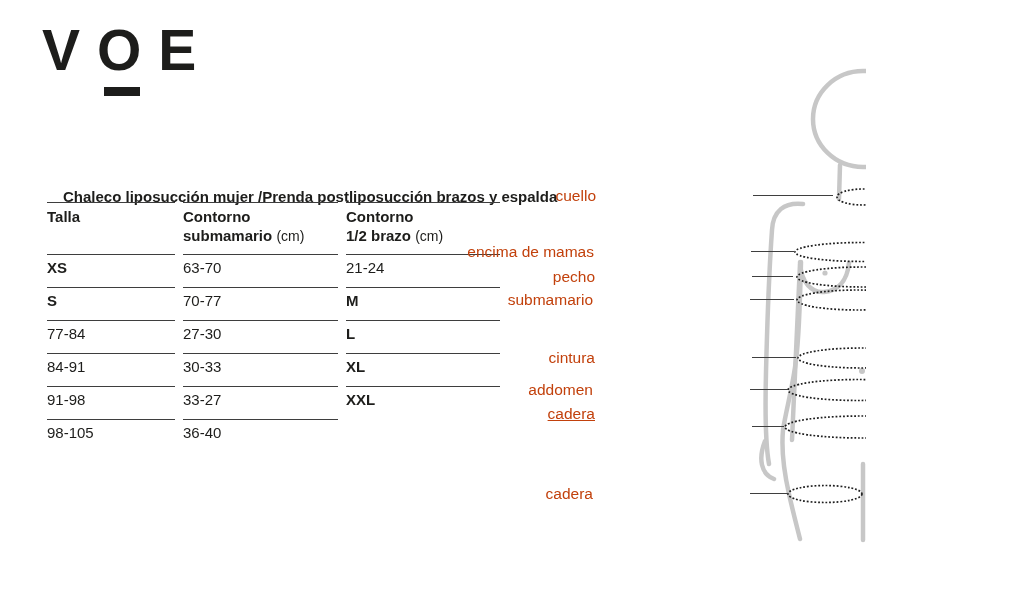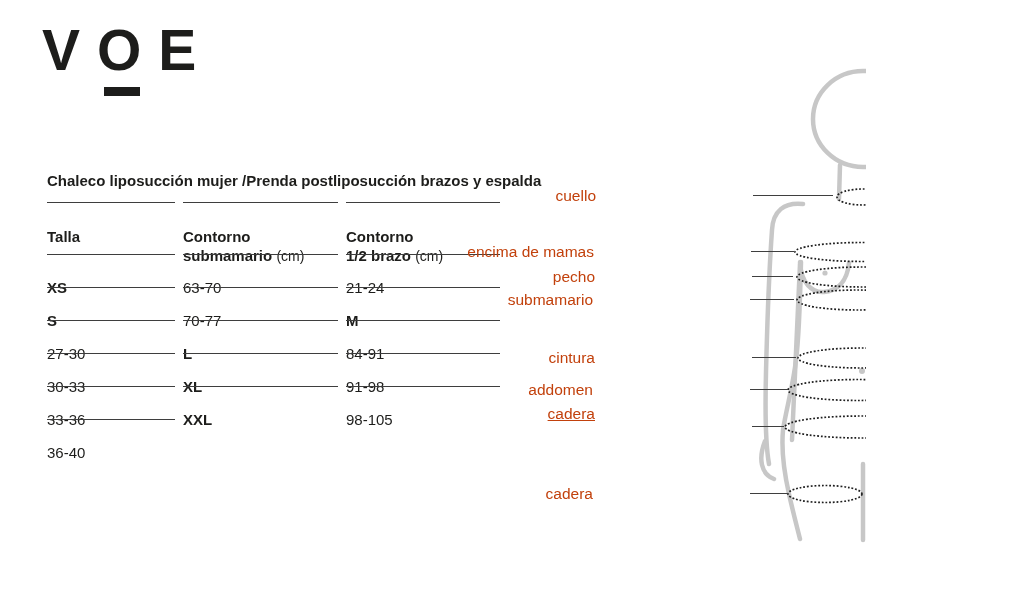--- a/index.html
+++ b/index.html
@@ -7,23 +7,23 @@
     position:relative; width:866px; height:601px; background:#ffffff;
     font-family:"Liberation Sans", sans-serif; overflow:hidden; color:#1d1d1b;
   }
 
   
   .logo { position:absolute; left:42px; top:22px; }
   .logo-text { font-size:57px; font-weight:700; letter-spacing:17px; line-height:1; color:#1d1d1b; }
   .logo-underline { position:absolute; left:62px; top:65px; width:36px; height:9px; background:#1d1d1b; }
 
   
-  .table-title { position:absolute; left:47px; top:172px; margin:0; font-size:15px; font-weight:700; }
+  .table-title { position:absolute; left:47px; top:172px; margin:16px; font-size:15px; font-weight:700; }
   .size-grid { position:absolute; left:47px; top:202px; display:grid; grid-template-columns:128px 155px 154px; column-gap:8px; }
-  .cell { border-top:1.4px solid #3e3e3e; font-size:15px; padding-top:24px; box-sizing:border-box; }
+  .cell { border-top:1.4px solid #3e3e3e; font-size:15px; padding-top:4px; box-sizing:border-box; }
   .cell.hdr { height:52px; font-weight:700; line-height:19px; }
   .cell.rowc { height:33px; }
   .unit { font-weight:400; font-size:14px; }
   .talla { font-weight:700; }
 
   
   .figure-svg { position:absolute; left:620px; top:0; }
   .dlabel { position:absolute; font-size:15.5px; line-height:16px; color:#c2410c; white-space:nowrap; }
   .dline  { position:absolute; height:0; border-top:1.5px solid #3f3f3f; }
 
@@ -69,29 +69,30 @@
     </div>
 
     <div class="cell rowc talla">XS</div>
     <div class="cell rowc">63-70</div>
     <div class="cell rowc">21-24</div>
 
     <div class="cell rowc talla">S</div>
     <div class="cell rowc">70-77</div>
 
     <div class="cell rowc talla">M</div>
+    <div class="cell rowc">77-84</div>
     <div class="cell rowc">27-30</div>
 
     <div class="cell rowc talla">L</div>
     <div class="cell rowc">84-91</div>
     <div class="cell rowc">30-33</div>
 
     <div class="cell rowc talla">XL</div>
     <div class="cell rowc">91-98</div>
-    <div class="cell rowc">33-36</div>
+    <div class="cell rowc">33-27</div>
 
     <div class="cell rowc talla">XXL</div>
     <div class="cell rowc">98-105</div>
     <div class="cell rowc">36-40</div>
   </div>
 
   <svg class="figure-svg" width="398" height="601" viewBox="0 0 398 601">
     <g class="body-stroke">
       <ellipse cx="243" cy="119" rx="50" ry="48"></ellipse>
       <path d="M 220,165 L 219,199"></path>

